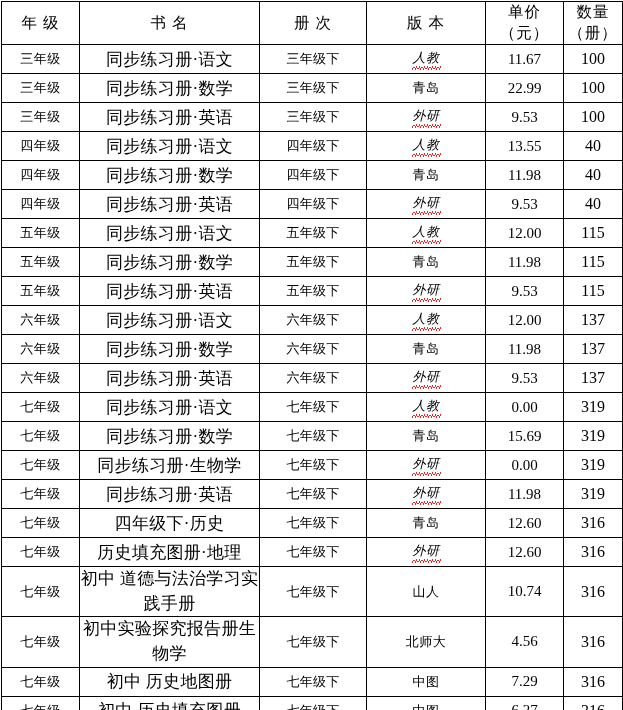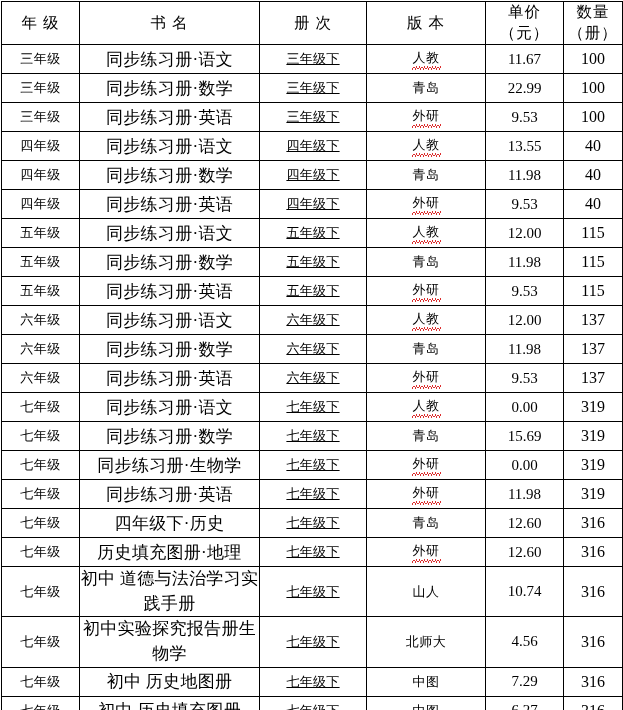--- a/index.html
+++ b/index.html
@@ -45,30 +45,31 @@
     font-size: 15.5px;
     font-weight: bold;
     letter-spacing: 1px;
   }
   tbody td {
     height: 28px;
     font-size: 13px;
   }
   td.grade { letter-spacing: 0.5px; }
   td.name  { font-size: 17px; letter-spacing: 0.3px; }
-  td.vol   { letter-spacing: 0.3px; text-decoration: underline; }
+  td.vol   { letter-spacing: 0.3px; }
   td.ed    { letter-spacing: 0.5px; }
   td.price { font-family: "Liberation Serif", serif; font-size: 15px; }
   td.qty   { font-size: 16px; }
 
   
   .squiggle {
     display: inline-block;
     position: relative;
     padding-bottom: 2px;
+    font-style: italic;
   }
   .squiggle::after {
     content: "";
     position: absolute;
     left: -1px;
     right: -1px;
     bottom: -1px;
     height: 4px;
     background-image:
       radial-gradient(circle at 2px 3px, transparent 1.4px, #d40000 1.5px, transparent 2.1px),

